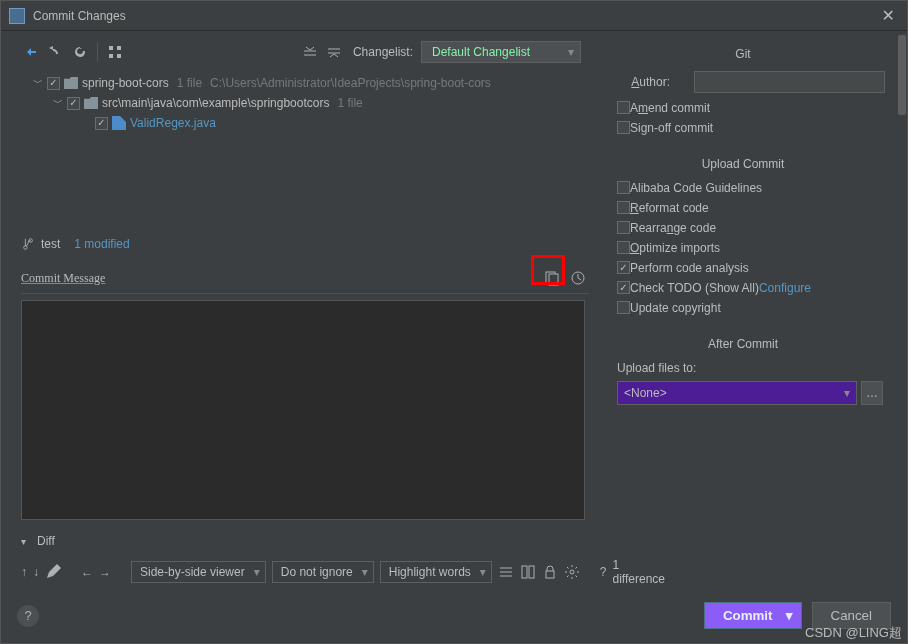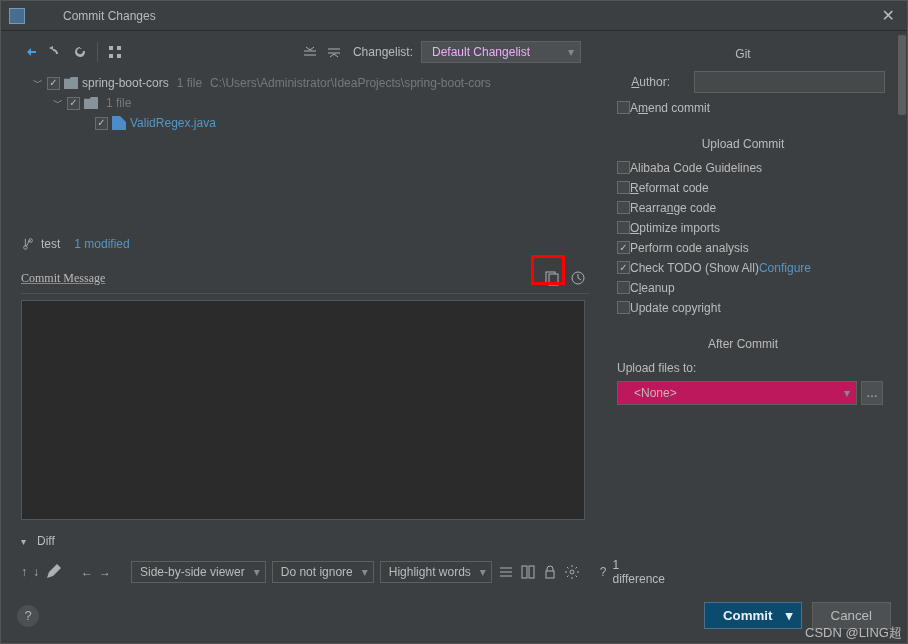--- a/index.html
+++ b/index.html
@@ -1,32 +1,32 @@
 <!DOCTYPE html>
 <html><head>
 <meta charset="utf-8">
 <style>
 * { box-sizing: border-box; margin: 0; padding: 0; font-family: "Segoe UI", sans-serif; }
 body { background: #3c3f41; color: #bbbbbb; font-size: 12px; width: 908px; height: 644px; overflow: hidden; position: relative; }
 .dialog { background: #3c3f41; border: 1px solid #555; width: 100%; height: 100%; display: flex; flex-direction: column; }
-.titlebar { display: flex; align-items: center; padding: 4px 8px; border-bottom: 1px solid #2b2b2b; height: 30px; gap: 30px; }
+.titlebar { display: flex; align-items: center; padding: 4px 8px; border-bottom: 1px solid #2b2b2b; height: 30px; }
 .titlebar-icon { width: 16px; height: 16px; background: #4a6c8f; border: 1px solid #6e9ac5; margin-right: 8px; }
 .titlebar-title { flex: 1; color: #bbb; }
 .titlebar-close { color: #bbb; font-size: 16px; cursor: pointer; padding: 0 4px; }
 .body { flex: 1; display: flex; overflow: hidden; }
 .left { flex: 1; display: flex; flex-direction: column; padding: 8px 0 0 20px; min-width: 0; }
 .right { width: 308px; padding: 12px 12px 0 12px; overflow-y: auto; }
 .scrollbar { width: 10px; background: #3c3f41; }
 .scrollbar-thumb { background: #5c5e60; height: 80px; width: 8px; margin: 4px auto; border-radius: 2px; }
 .toolbar { display: flex; align-items: center; gap: 2px; padding: 2px 8px 8px 0; }
 .toolbar .spacer { flex: 1; }
 .tbtn { width: 22px; height: 22px; display: flex; align-items: center; justify-content: center; color: #aeb1b3; cursor: pointer; }
 .tbtn svg { width: 16px; height: 16px; }
 .changelist-label { color: #bbb; margin: 0 6px; }
-.changelist-combo { background: #4c5052; border: 1px solid #5e6060; padding: 3px 24px 3px 10px; color: #f0abfc; position: relative; min-width: 160px; cursor: pointer; }
+.changelist-combo { background: #4c5052; border: 1px solid #5e6060; padding: 3px 24px 3px 10px; color: #86efac; position: relative; min-width: 160px; cursor: pointer; }
 .changelist-combo::after { content: "▾"; position: absolute; right: 6px; color: #888; }
 .tree { flex: 0 0 auto; padding: 2px 0; height: 160px; overflow: auto; }
 .tree-row { display: flex; align-items: center; height: 20px; gap: 4px; }
 .indent-1 { padding-left: 12px; } .indent-2 { padding-left: 32px; } .indent-3 { padding-left: 60px; }
 .arrow { width: 10px; color: #aeb1b3; cursor: pointer; font-size: 10px; }
 .chk { width: 13px; height: 13px; background: #43494a; border: 1px solid #6b6b6b; display: flex; align-items: center; justify-content: center; cursor: pointer; }
 .chk.checked::after { content: "✓"; color: #bbb; font-size: 10px; line-height: 1; }
 .folder-icon { width: 14px; height: 12px; background: #87939a; clip-path: polygon(0 15%,40% 15%,50% 0,100% 0,100% 100%,0 100%); }
 .file-icon { width: 14px; height: 14px; background: #4e8cc9; position: relative; }
 .file-icon::after { content:""; position:absolute; right:0; top:0; border:3px solid transparent; border-top-color:#3c3f41; border-right-color:#3c3f41; }
@@ -45,31 +45,31 @@
 .diff-header .arrow { font-size: 10px; }
 .diff-toolbar { display: flex; align-items: center; gap: 6px; padding: 4px 0 8px 0; flex-wrap: nowrap; }
 .sep { width: 1px; height: 20px; background: #555; margin: 0 4px; }
 .combo { background: #3c3f41; border: 1px solid #5e6060; padding: 3px 20px 3px 8px; color: #bbb; position: relative; cursor: pointer; white-space: nowrap; }
 .combo::after { content: "▾"; position: absolute; right: 5px; color: #888; }
 .diff-count { margin-left: auto; color: #bbb; padding-right: 6px; }
 .footer { display: flex; align-items: center; padding: 8px 16px 14px 16px; gap: 10px; }
 .help-circle { width: 22px; height: 22px; border-radius: 50%; background: #4c5052; color: #aeb1b3; display: flex; align-items: center; justify-content: center; cursor: pointer; font-size: 13px; }
 .footer .spacer { flex: 1; }
 .btn { padding: 5px 18px; border: 1px solid #5e6060; background: #4c5052; color: #bbb; cursor: pointer; }
-.btn.primary { background: #0c4a6e; border-color: #4c708c; color: #e6f0fa; font-weight: 600; padding-right: 28px; position: relative; }
+.btn.primary { background: #8b5cf6; border-color: #4c708c; color: #e6f0fa; font-weight: 600; padding-right: 28px; position: relative; }
 .btn.primary::after { content: "▾"; position: absolute; right: 8px; }
 .group-title { color: #bbb; margin: 4px 0 10px 0; text-align: center; }
 .form-row { display: flex; align-items: center; gap: 24px; margin-bottom: 8px; padding-left: 16px; }
 .form-row .lbl { width: 58px; text-align: right; color: #bbb; }
 .form-row .lbl .ul { text-decoration: underline; }
 .text-input { flex: 1; background: #45494a; border: 1px solid #5e6060; height: 22px; padding: 2px 6px; color: #bbb; }
 .check-row { display: flex; align-items: flex-start; margin: 6px 0 6px 16px; }
 .check-row .lbl .ul { text-decoration: underline; }
 .link { color: #5696c4; cursor: pointer; }
-.upload-combo { background: #be185d; border: 1px solid #5e6060; padding: 4px 24px 4px 16px; color: #bbb; position: relative; width: 240px; cursor: pointer; }
+.upload-combo { background: #4c1d95; border: 1px solid #5e6060; padding: 4px 24px 4px 6px; color: #bbb; position: relative; width: 240px; cursor: pointer; }
 .upload-combo::after { content: "▾"; position: absolute; right: 6px; color: #888; }
 .ellipsis-btn { width: 22px; height: 24px; background: #4c5052; border: 1px solid #5e6060; color: #bbb; display:flex; align-items:center; justify-content:center; cursor:pointer; }
 .watermark { position: absolute; right: 6px; bottom: 2px; color: #d8d8d8; font-size: 13px; opacity: .8; pointer-events:none; }
 </style>
 </head>
 <body>
 
 <div class="dialog">
   <div class="titlebar">
     <div class="titlebar-icon"></div>
@@ -125,20 +125,21 @@
           <span class="chk checked"></span>
           <span class="folder-icon"></span>
           <span class="tree-label">spring-boot-cors</span>
           <span class="tree-dim">1 file</span>
           <span class="tree-dim">C:\Users\Administrator\IdeaProjects\spring-boot-cors</span>
         </div>
         <div class="tree-row indent-2">
           <span class="arrow">﹀</span>
           <span class="chk checked"></span>
           <span class="folder-icon"></span>
+          <span class="tree-label">src\main\java\com\example\springbootcors</span>
           <span class="tree-dim">1 file</span>
         </div>
         <div class="tree-row indent-3">
           <span class="arrow" style="visibility:hidden">﹀</span>
           <span class="chk checked"></span>
           <span class="file-icon"></span>
           <span class="tree-label link">ValidRegex.java</span>
         </div>
       </div>
 
@@ -225,20 +226,24 @@
     <div class="right">
       <div class="group-title">Git</div>
       <div class="form-row">
         <span class="lbl"><span class="ul">A</span>uthor:</span>
         <input class="text-input" style="">
       </div>
       <div class="check-row">
           <span class="chk"></span>
           <span class="lbl">A<span class="ul">m</span>end commit</span>
         </div>
+      <div class="check-row">
+          <span class="chk"></span>
+          <span class="lbl">Sign-off commit</span>
+        </div>
 
       <div class="group-title" style="margin-top:22px">Upload Commit</div>
       <div id="before-list">
           <div class="check-row">
             <span class="chk"></span>
             <span class="lbl">Alibaba Code Guidelines</span>
           </div>
           <div class="check-row">
             <span class="chk"></span>
             <span class="lbl"><span class="ul">R</span>eformat code</span>
@@ -252,24 +257,20 @@
             <span class="lbl"><span class="ul">O</span>ptimize imports</span>
           </div>
           <div class="check-row">
             <span class="chk checked"></span>
             <span class="lbl">Perform code analysis</span>
           </div>
           <div class="check-row">
             <span class="chk checked"></span>
             <span class="lbl">Check TODO (Show All)</span> 
             <span class="link">Configure</span>
-          </div>
-          <div class="check-row">
-            <span class="chk"></span>
-            <span class="lbl">C<span class="ul">l</span>eanup</span>
           </div>
           <div class="check-row">
             <span class="chk"></span>
             <span class="lbl">Update copyright</span>
           </div>
         </div>
 
       <div class="group-title" style="margin-top:22px">After Commit</div>
       <div style="padding-left:16px; color:#bbb; margin-bottom:6px;">Upload files to:</div>
       <div style="display:flex; gap:4px; padding-left:16px;">

